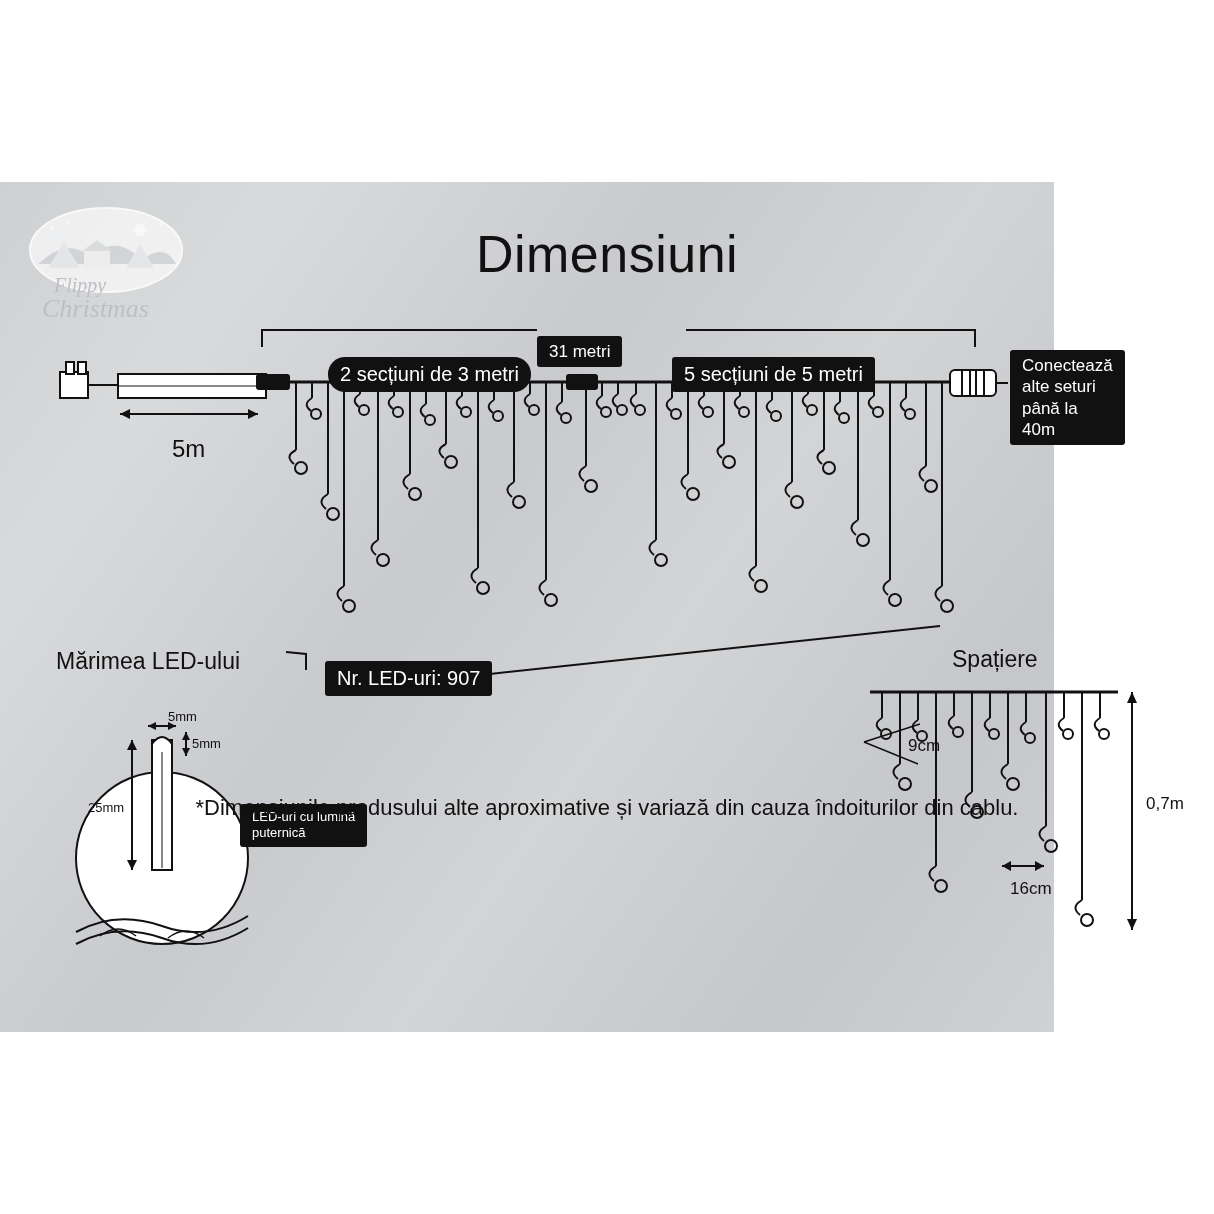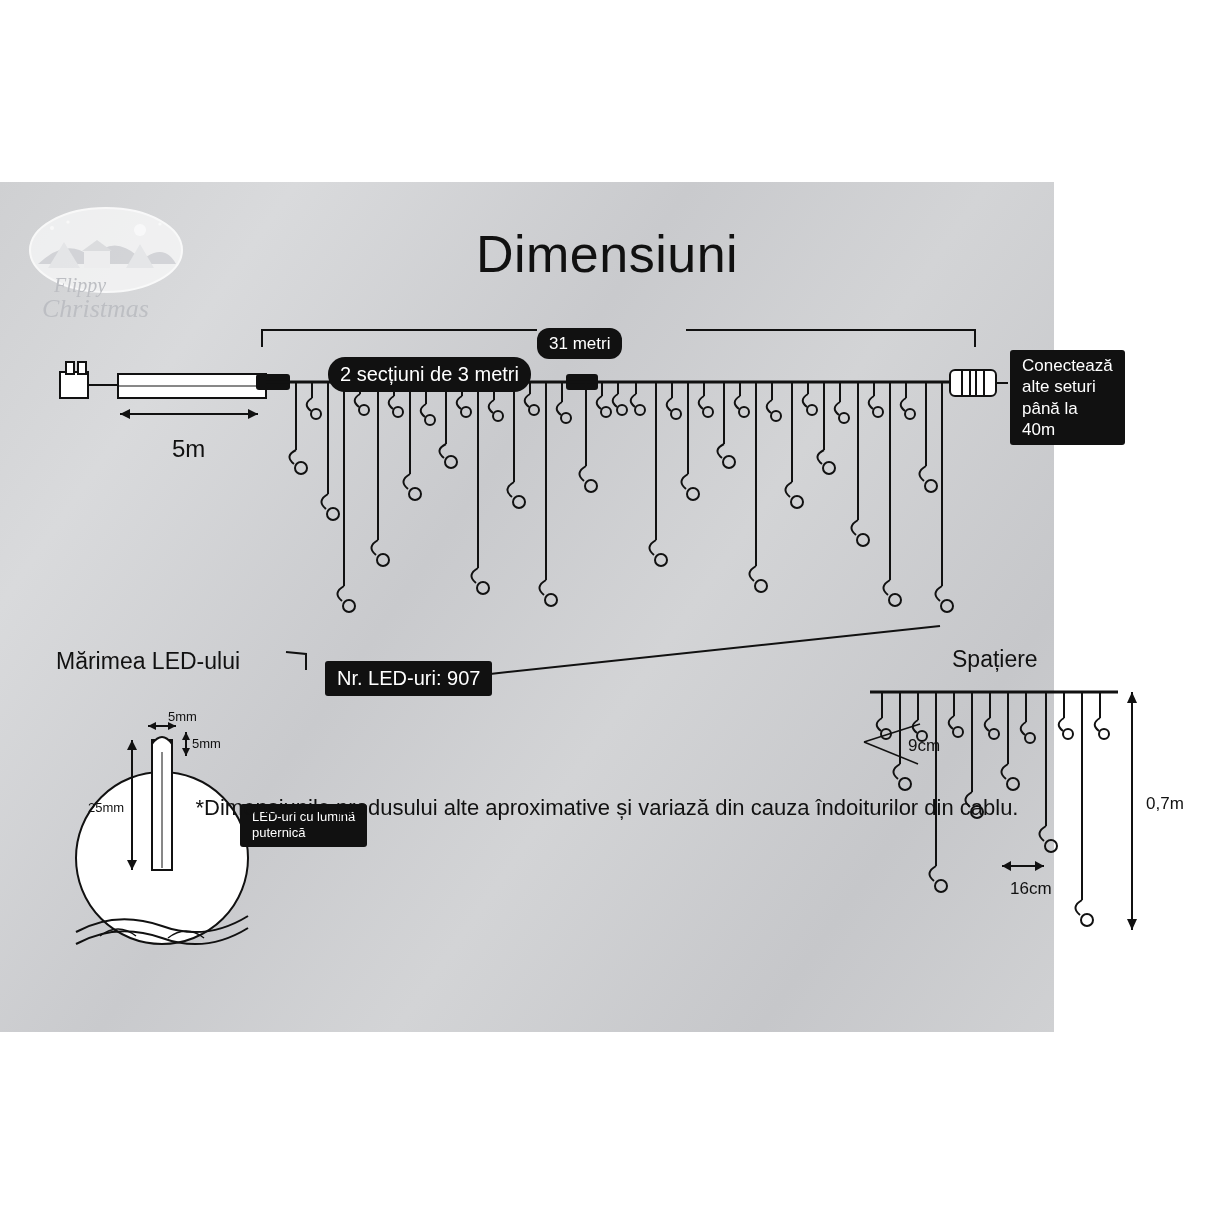--- a/index.html
+++ b/index.html
@@ -199,22 +199,23 @@
           <path d="M942 200 L942 404"></path>
             <path d="M942 404 q-12 7 -2 15"></path>
             <circle cx="947" cy="424" r="6"></circle>
         </g>
       </g>
 
       <path d="M286 470 L306 472 L306 488" fill="none" stroke="#111" stroke-width="2"></path>
       <path d="M940 444 L490 492" fill="none" stroke="#111" stroke-width="2"></path>
     </svg>
 
-    <div class="tag" style="left:537px;top:146px;border-radius:12px;">31 metri</div>
+    <div class="tag" style="left:537px;top:154px;">31 metri</div>
     <div class="tag" style="left:328px;top:175px;font-size:20px;border-radius:17px;">2 secțiuni de 3 metri</div>
+    <div class="tag" style="left:672px;top:175px;font-size:20px;">5 secțiuni de 5 metri</div>
     <div class="tag" style="left:1010px;top:168px;white-space:pre-line;">Conectează
 alte seturi
 până la 40m</div>
     <div class="lbl big" style="left:172px;top:253px;">5m</div>
     <div class="tag" style="left:325px;top:479px;font-size:20px;">Nr. LED-uri: 907</div>
 
     <div class="hdr2" style="left:56px;top:466px;">Mărimea LED-ului</div>
 
     <svg width="460" height="330" viewBox="0 0 460 330" style="left:40px;top:500px;">
 

